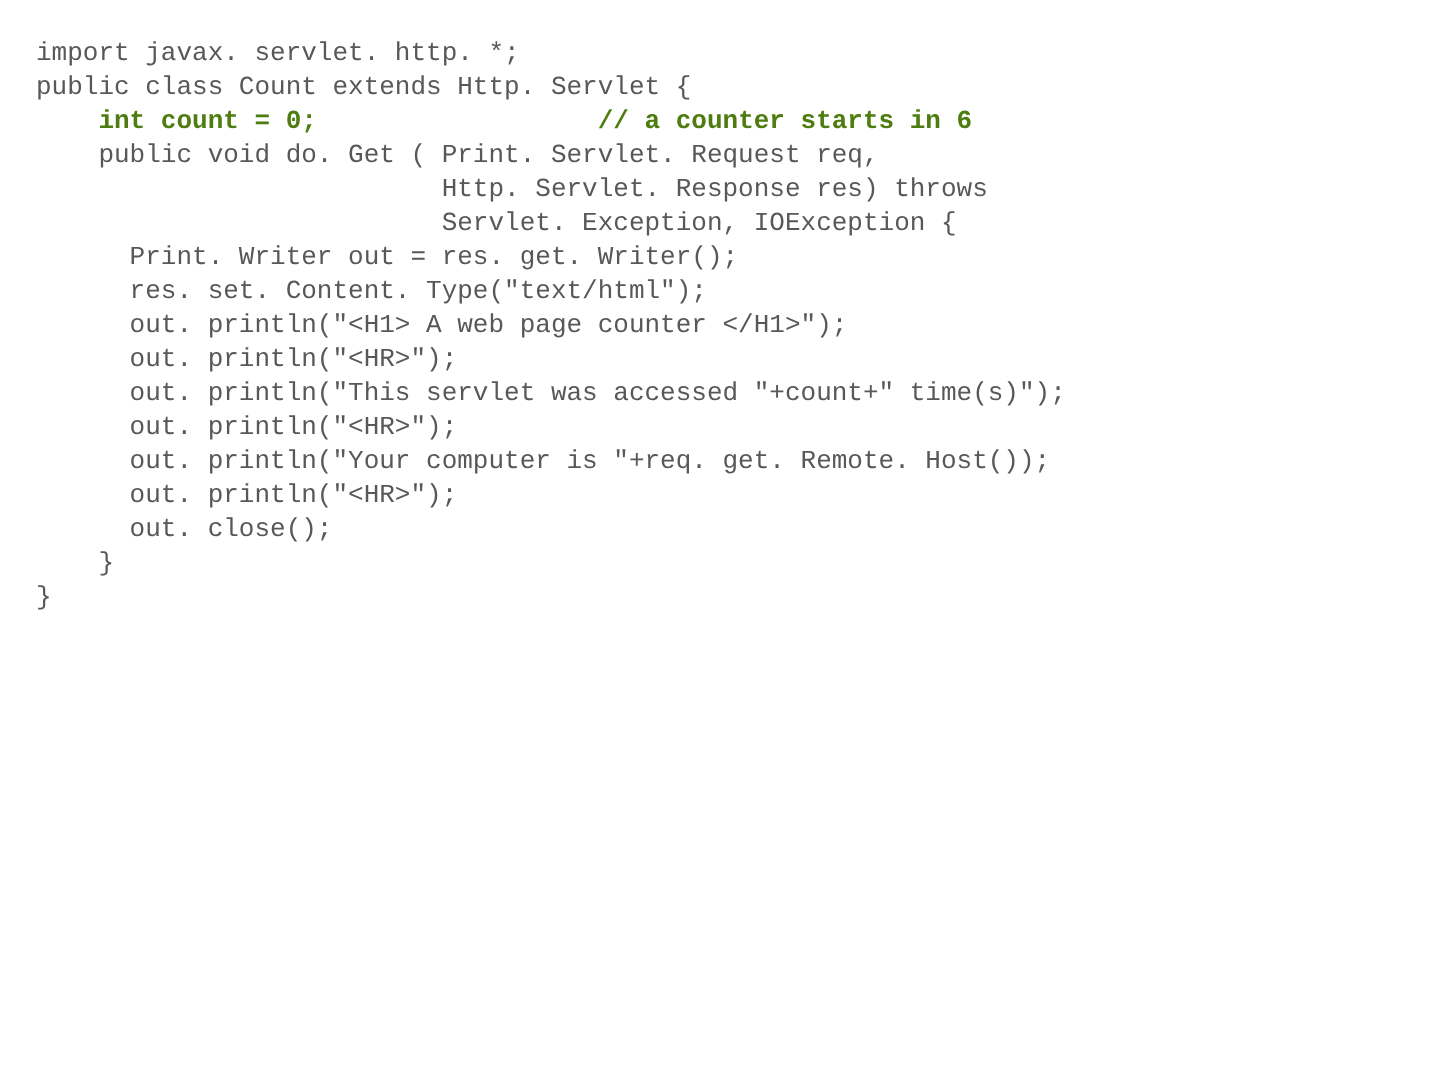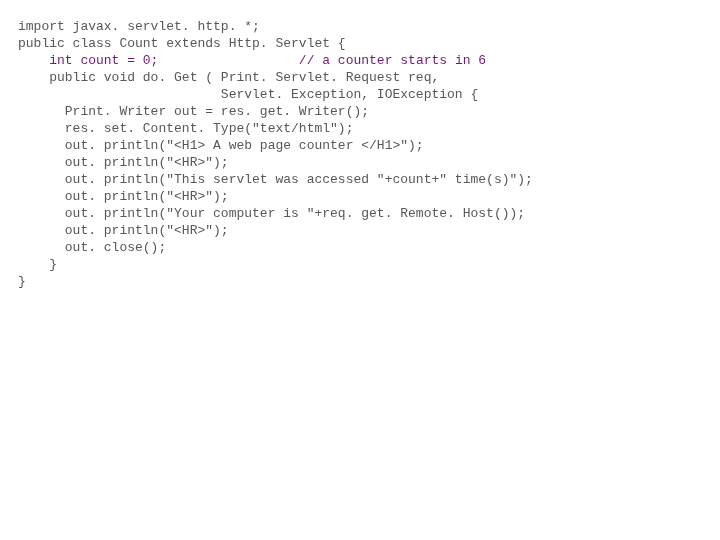--- a/index.html
+++ b/index.html
@@ -5,33 +5,34 @@
   body {
     background: #ffffff;
     margin: 0;
     padding: 18px 0 0 18px;
     font-family: "Courier New", Courier, monospace;
     font-size: 13px;
     line-height: 17px;
     color: #585858;
   }
   .line { white-space: pre; }
-  .bold { font-weight: normal; color: #701a75; }
+  .bold { font-weight: bold; color: #4d7c0f; }
 </style>
 </head>
 <body>
 
 <div>
 <div class="line">import javax. servlet. http. *;</div>
 <div class="line"></div>
 <div class="line">public class Count extends Http. Servlet {</div>
 <div class="line"></div>
 <div class="line"><span class="bold">    int count = 0;</span><span class="bold">                  // a counter starts in 6</span></div>
 <div class="line"></div>
 <div class="line">    public void do. Get ( Print. Servlet. Request req,</div>
+<div class="line">                          Http. Servlet. Response res) throws</div>
 <div class="line">                          Servlet. Exception, IOException {</div>
 <div class="line"></div>
 <div class="line"></div>
 <div class="line">      Print. Writer out = res. get. Writer();</div>
 <div class="line">      res. set. Content. Type("text/html");</div>
 <div class="line"></div>
 <div class="line">      out. println("&lt;H1&gt; A web page counter &lt;/H1&gt;");</div>
 <div class="line">      out. println("&lt;HR&gt;");</div>
 <div class="line">      out. println("This servlet was accessed "+count+" time(s)");</div>
 <div class="line">      out. println("&lt;HR&gt;");</div>

